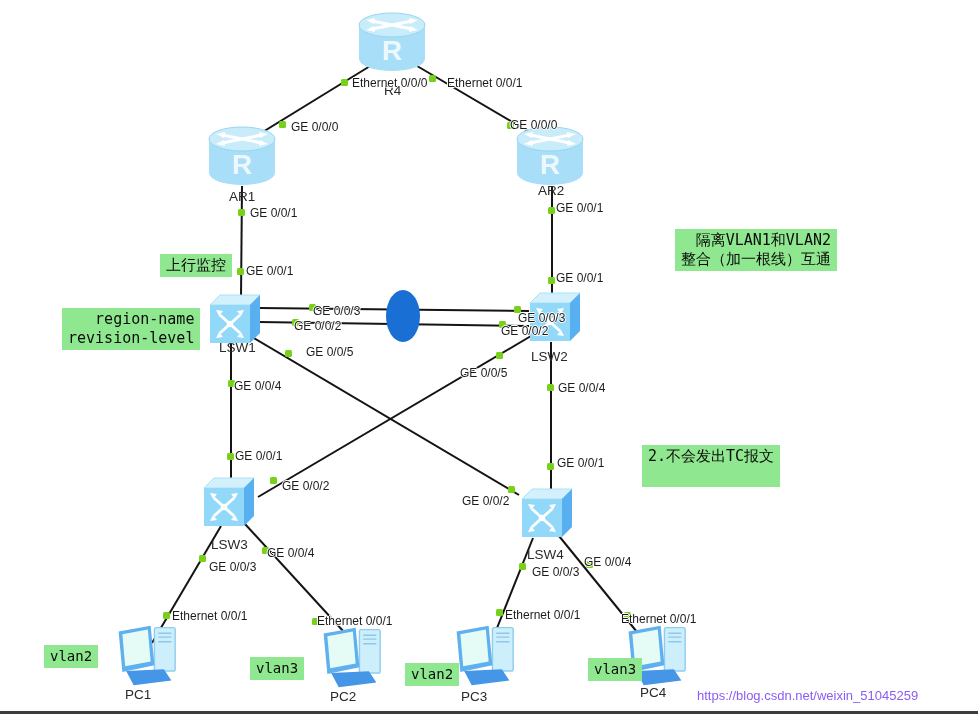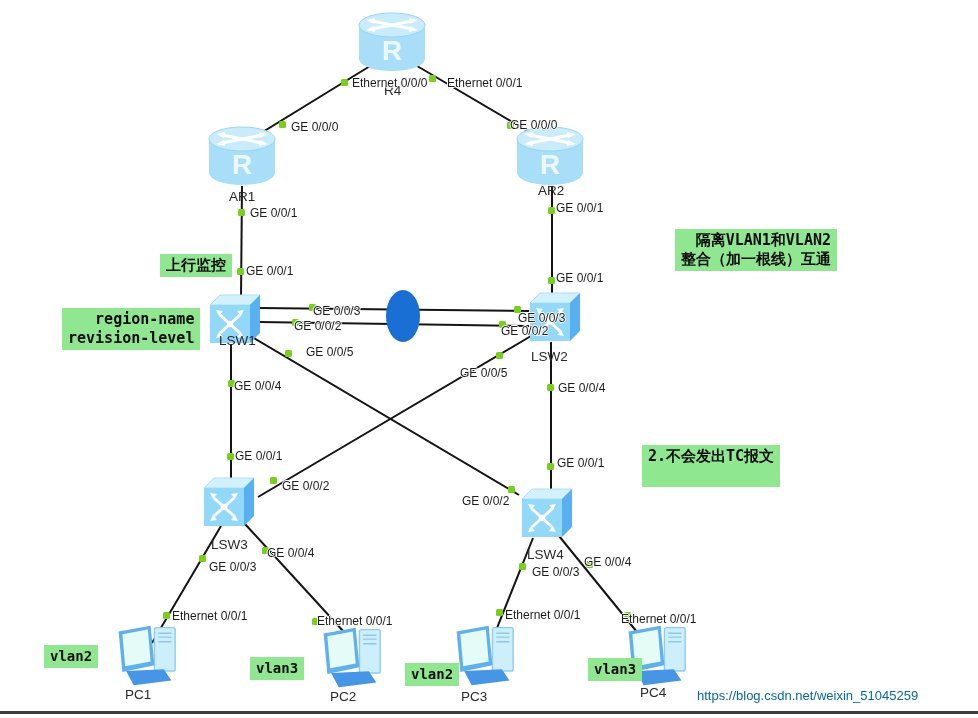--- a/index.html
+++ b/index.html
@@ -10,26 +10,26 @@
   .wires{position:absolute;left:0;top:0;}
   .device{position:absolute;}
   .plabel{
     position:absolute;font-size:12px;color:#1c1c1c;white-space:nowrap;
     text-shadow:1px 0 0 #fff,-1px 0 0 #fff,0 1px 0 #fff,0 -1px 0 #fff;
   }
   .dlabel{position:absolute;font-size:13.5px;color:#2a2a2a;white-space:nowrap;}
   .gnote{
     position:absolute;background:#8fe88f;color:#0b0b0b;
     font-family:"DejaVu Sans Mono","Liberation Mono",monospace;
-    font-weight:bold;font-size:14px;line-height:19px;padding:2px 6px;
+    font-weight:normal;font-size:14px;line-height:19px;padding:2px 6px;
   }
   .gnote .line{white-space:pre;min-height:19px;}
   .gnote.big{font-size:15px;}
   .clip{max-width:336px;overflow:hidden;}
-  .watermark{position:absolute;font-size:13px;color:#0369a1;white-space:nowrap;}
+  .watermark{position:absolute;font-size:13px;color:#8b5cf6;white-space:nowrap;}
   .bottombar{position:absolute;left:0;right:0;top:711px;height:3px;background:#3c3c3c;}
 </style>
 </head>
 <body>
 
 <div id="canvas">
 
   <svg width="0" height="0" style="position:absolute" aria-hidden="true">
     <defs>
       <symbol id="sym-router" viewBox="0 0 72 62">
@@ -143,21 +143,21 @@
   <div class="device" style="left:446px;top:622px"><svg width="74" height="66" viewBox="0 0 76 70">
         <use href="#sym-pc"></use>
       </svg></div>
   <div class="device" style="left:618px;top:622px"><svg width="74" height="66" viewBox="0 0 76 70">
         <use href="#sym-pc"></use>
       </svg></div>
 
   <span class="dlabel" style="left:384px;top:83px">R4</span>
   <span class="dlabel" style="left:229px;top:189px">AR1</span>
   <span class="dlabel" style="left:538px;top:183px">AR2</span>
-  <span class="dlabel" style="left:219px;top:333px">LSW1</span>
+  <span class="dlabel" style="left:219px;top:340px">LSW1</span>
   <span class="dlabel" style="left:531px;top:349px">LSW2</span>
   <span class="dlabel" style="left:211px;top:537px">LSW3</span>
   <span class="dlabel" style="left:527px;top:547px">LSW4</span>
   <span class="dlabel" style="left:125px;top:687px">PC1</span>
   <span class="dlabel" style="left:330px;top:689px">PC2</span>
   <span class="dlabel" style="left:461px;top:689px">PC3</span>
   <span class="dlabel" style="left:640px;top:685px">PC4</span>
 
   <span class="plabel" style="left:352px;top:76px">Ethernet 0/0/0</span>
   <span class="plabel" style="left:447px;top:76px">Ethernet 0/0/1</span>

